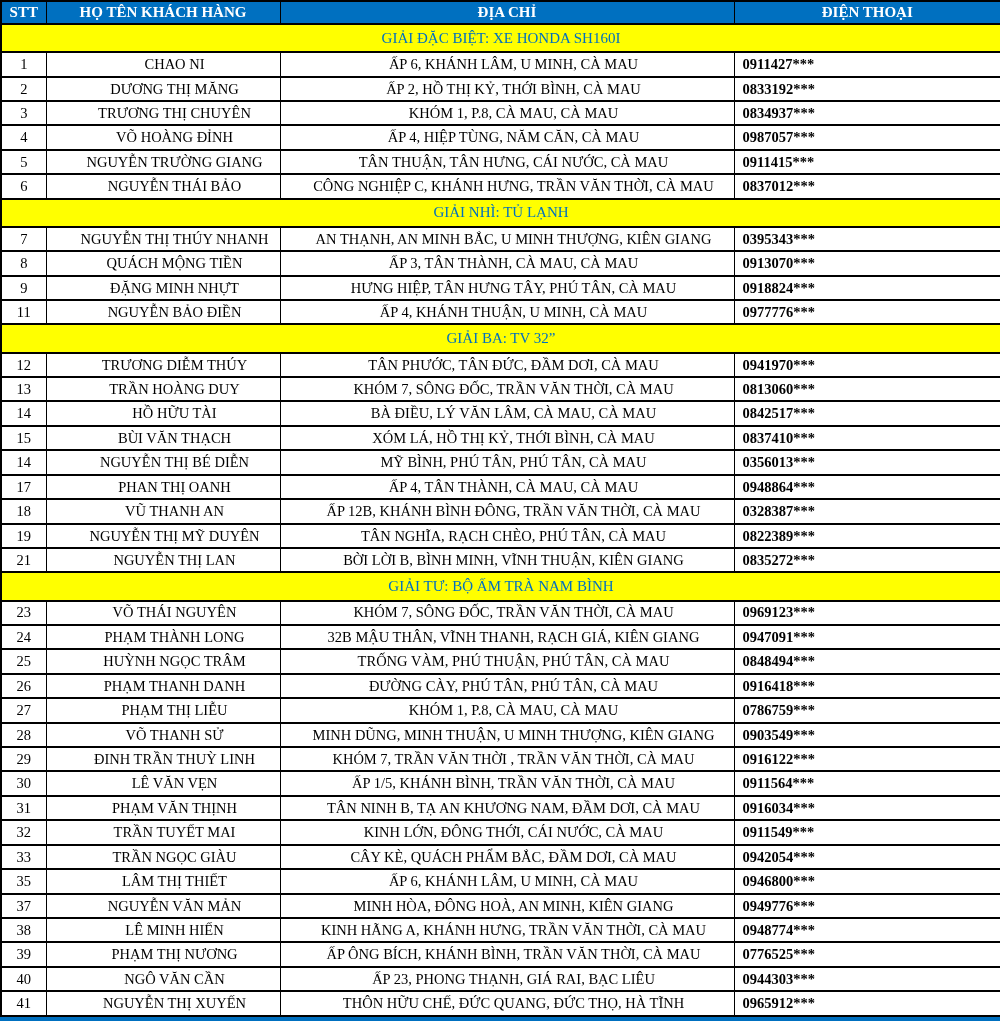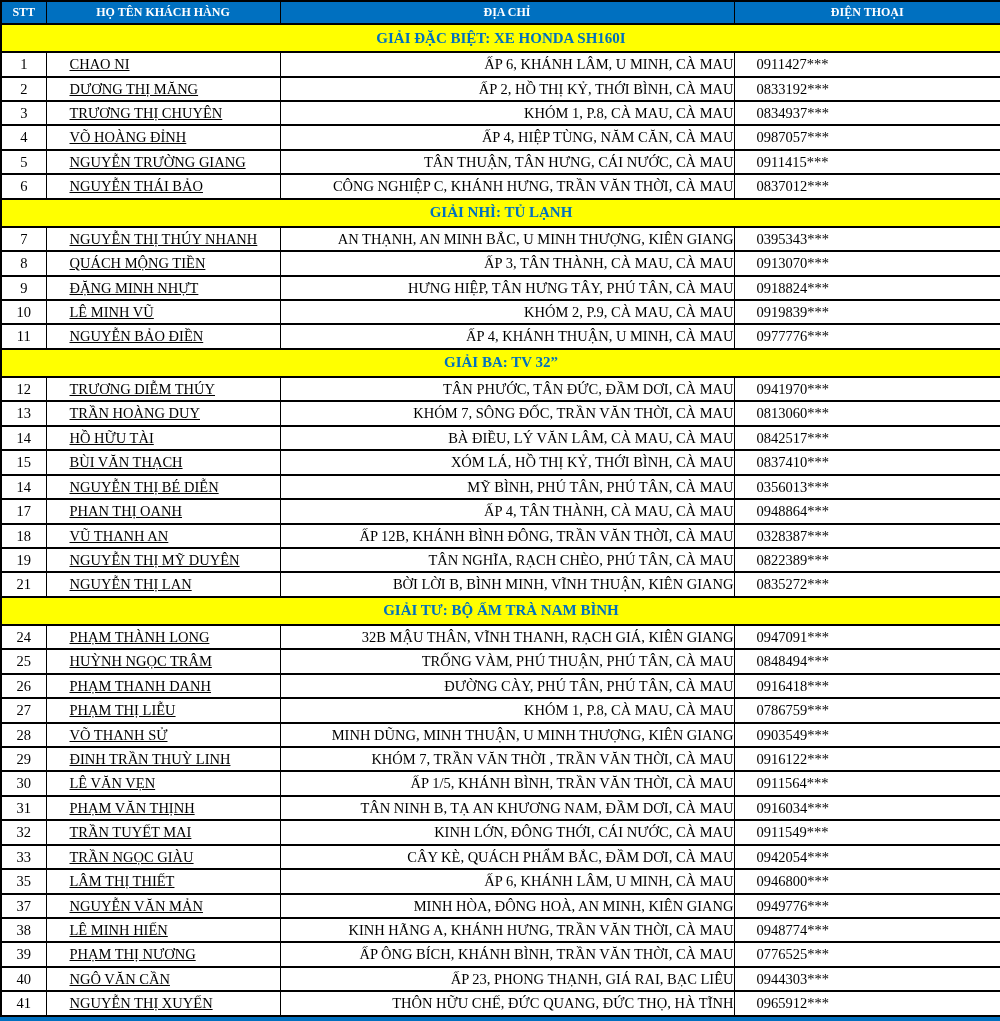--- a/index.html
+++ b/index.html
@@ -32,41 +32,41 @@
     border-bottom: 2px solid #000;
     padding: 0;
     overflow: hidden;
     white-space: nowrap;
     vertical-align: middle;
   }
   thead th {
     background: #0070C0;
     color: #FFFFFF;
     font-weight: bold;
-    font-size: 12px;
+    font-size: 15px;
     text-align: center;
     height: 21px;
   }
   tr.section-row td {
     background: #FFFF00;
     color: #0070C0;
-    font-weight: bold;
+    font-weight: normal;
     font-size: 15px;
     text-align: center;
   }
   td.data-cell {
     background: #FFFFFF;
     color: #000000;
     font-size: 14.5px;
     line-height: 1;
   }
   td.data-cell.c0 { text-align: center; }
-  td.data-cell.c1 { text-align: left; padding-left: 23px; text-decoration: underline; }
-  td.data-cell.c2 { text-align: right; padding-left: 13px; }
-  td.data-cell.c3 { text-align: left; padding-left: 22px; }
+  td.data-cell.c1 { text-align: center; padding-left: 23px; }
+  td.data-cell.c2 { text-align: center; padding-left: 13px; }
+  td.data-cell.c3 { text-align: left; padding-left: 8px; font-weight: bold; }
 
   .bottom-strip {
     width: 1000px;
     height: 4px;
     background: #0070C0;
   }
 </style>
 </head>
 <body>
 
@@ -140,26 +140,20 @@
         <td class="data-cell c2">ẤP 3, TÂN THÀNH, CÀ MAU, CÀ MAU</td>
         <td class="data-cell c3">0913070***</td>
       </tr>
       <tr>
         <td class="data-cell c0">9</td>
         <td class="data-cell c1">ĐẶNG MINH NHỰT</td>
         <td class="data-cell c2">HƯNG HIỆP, TÂN HƯNG TÂY, PHÚ TÂN, CÀ MAU</td>
         <td class="data-cell c3">0918824***</td>
       </tr>
       <tr>
-        <td class="data-cell c0">10</td>
-        <td class="data-cell c1">LÊ MINH VŨ</td>
-        <td class="data-cell c2">KHÓM 2, P.9, CÀ MAU, CÀ MAU</td>
-        <td class="data-cell c3">0919839***</td>
-      </tr>
-      <tr>
         <td class="data-cell c0">11</td>
         <td class="data-cell c1">NGUYỄN BẢO ĐIỀN</td>
         <td class="data-cell c2">ẤP 4, KHÁNH THUẬN, U MINH, CÀ MAU</td>
         <td class="data-cell c3">0977776***</td>
       </tr>
       <tr class="section-row">
         <td colspan="4">GIẢI BA: TV 32”</td>
       </tr>
       <tr>
         <td class="data-cell c0">12</td>
@@ -210,20 +204,26 @@
         <td class="data-cell c3">0822389***</td>
       </tr>
       <tr>
         <td class="data-cell c0">21</td>
         <td class="data-cell c1">NGUYỄN THỊ LAN</td>
         <td class="data-cell c2">BỜI LỜI B, BÌNH MINH, VĨNH THUẬN, KIÊN GIANG</td>
         <td class="data-cell c3">0835272***</td>
       </tr>
       <tr class="section-row">
         <td colspan="4">GIẢI TƯ: BỘ ẤM TRÀ NAM BÌNH</td>
+      </tr>
+      <tr>
+        <td class="data-cell c0">23</td>
+        <td class="data-cell c1">VÕ THÁI NGUYÊN</td>
+        <td class="data-cell c2">KHÓM 7, SÔNG ĐỐC, TRẦN VĂN THỜI, CÀ MAU</td>
+        <td class="data-cell c3">0969123***</td>
       </tr>
       <tr>
         <td class="data-cell c0">24</td>
         <td class="data-cell c1">PHẠM THÀNH LONG</td>
         <td class="data-cell c2">32B MẬU THÂN, VĨNH THANH, RẠCH GIÁ, KIÊN GIANG</td>
         <td class="data-cell c3">0947091***</td>
       </tr>
       <tr>
         <td class="data-cell c0">25</td>
         <td class="data-cell c1">HUỲNH NGỌC TRÂM</td>

